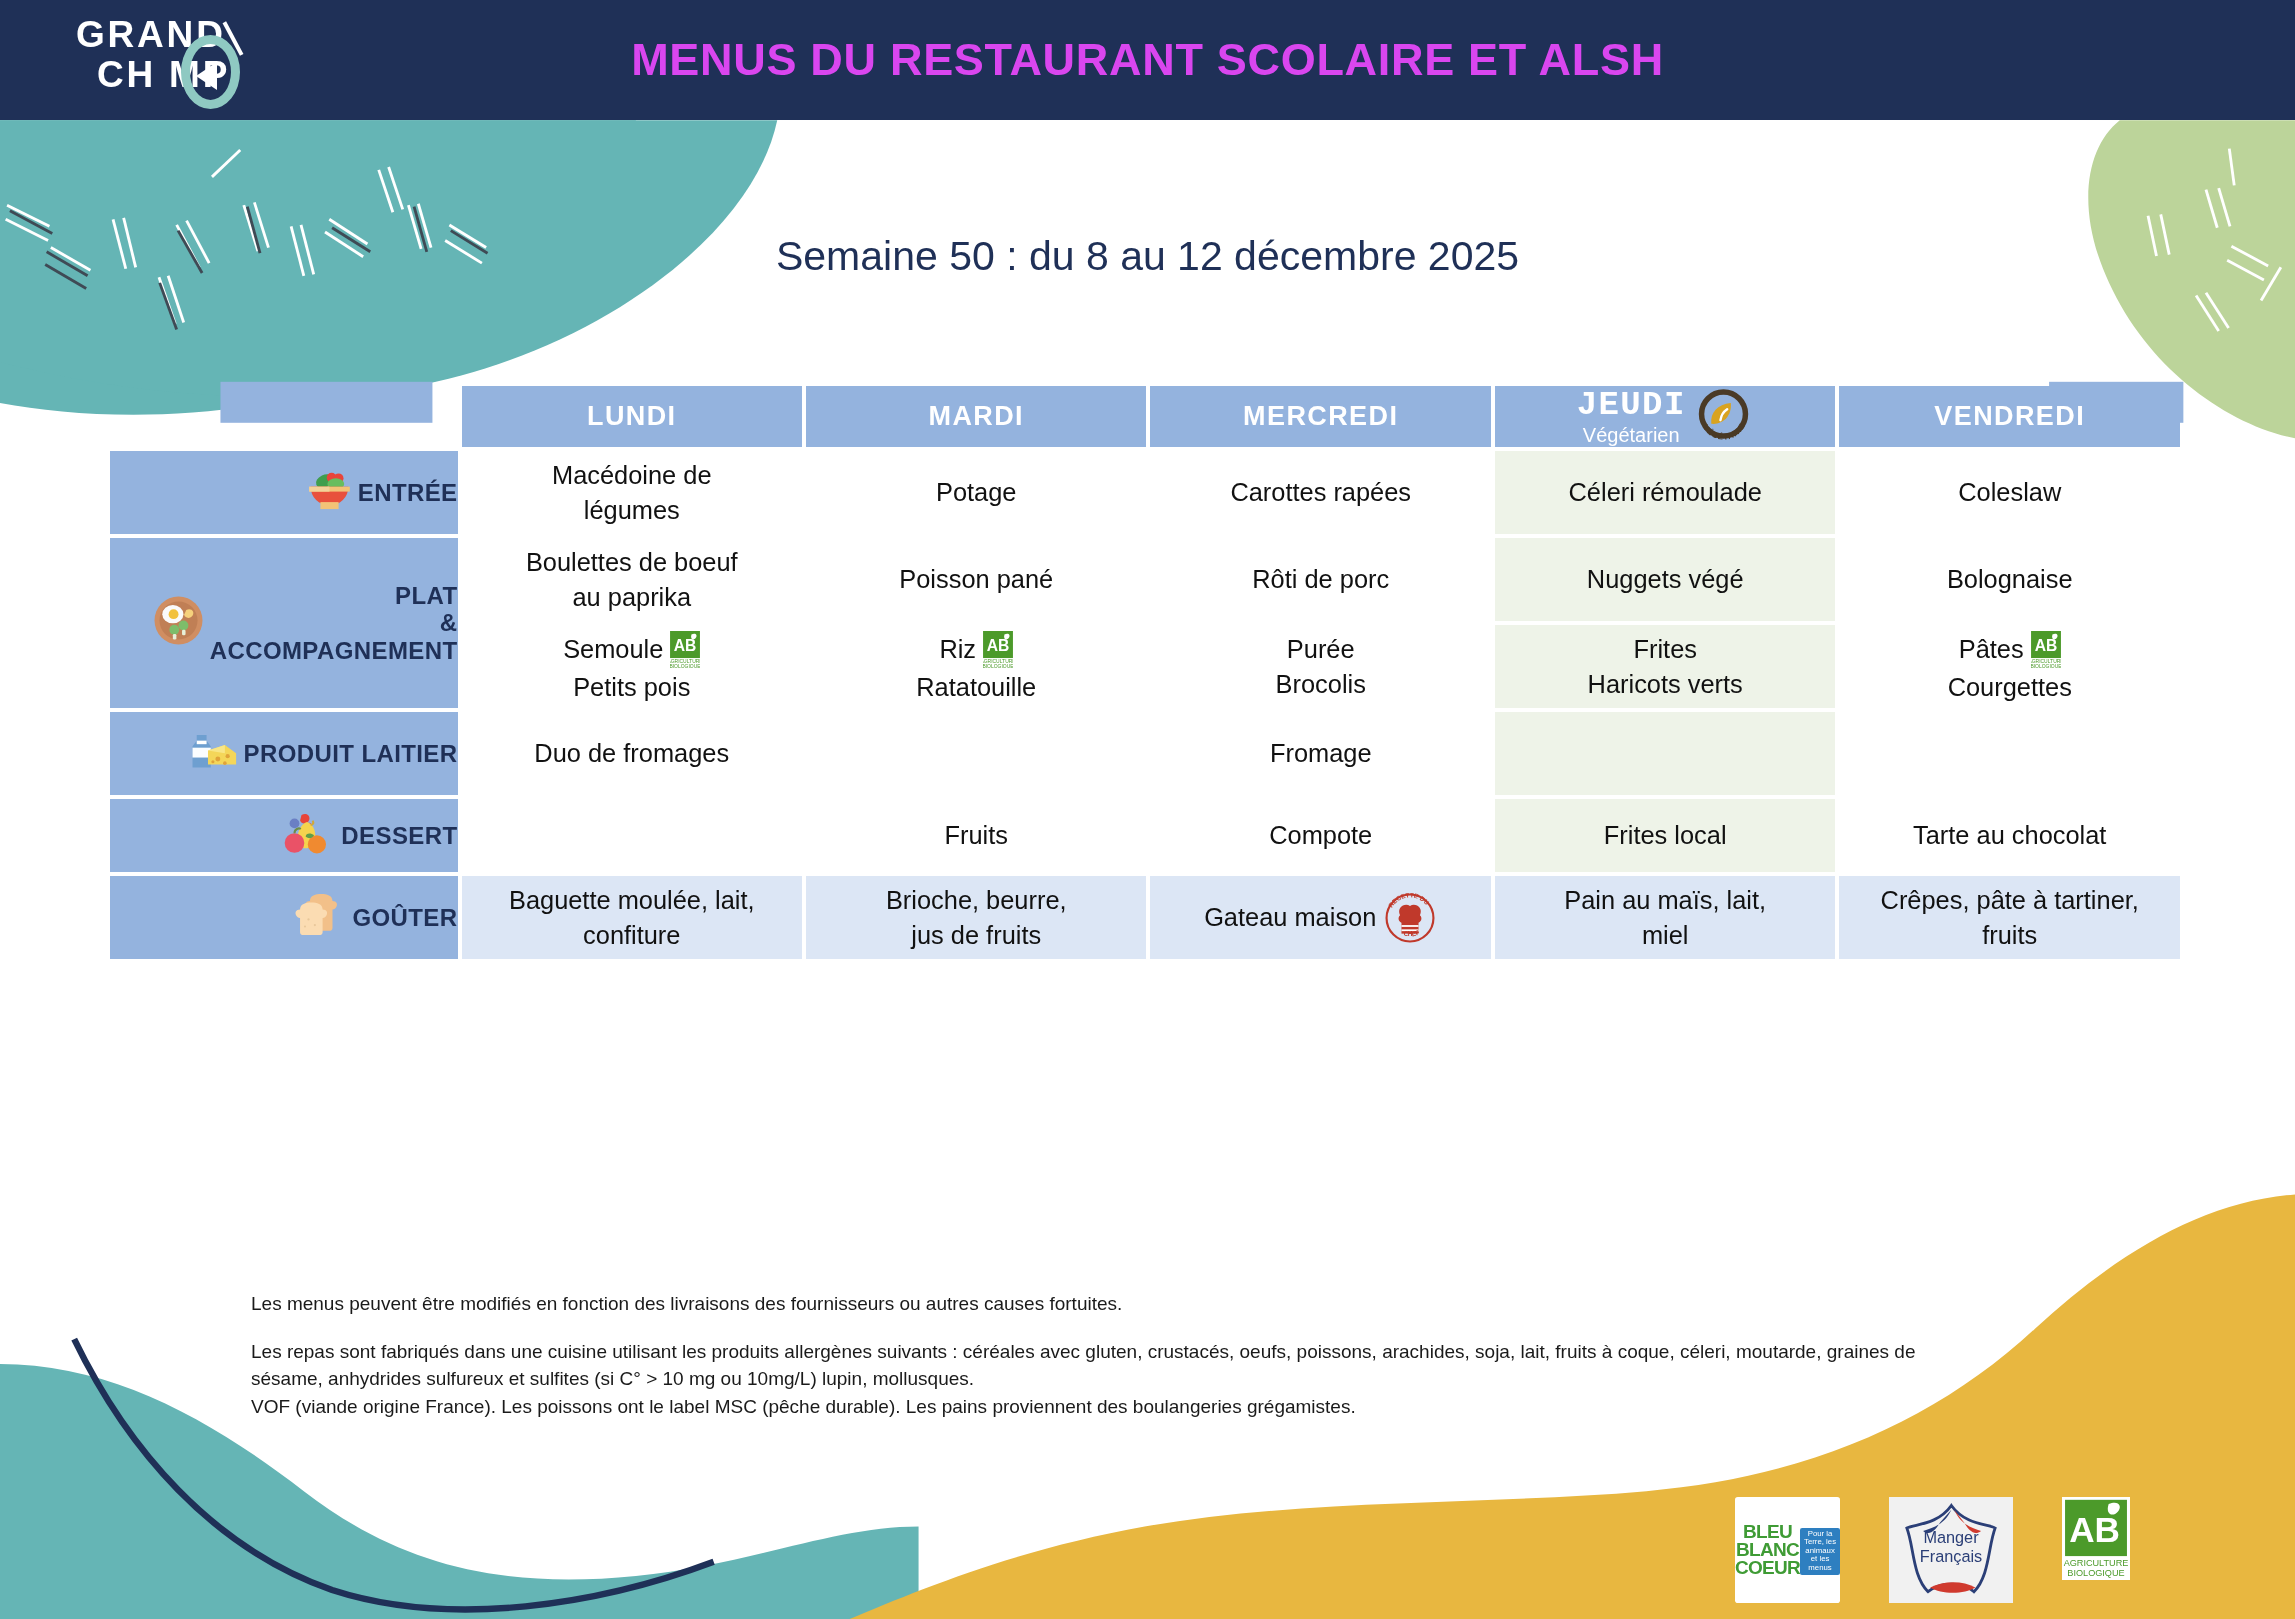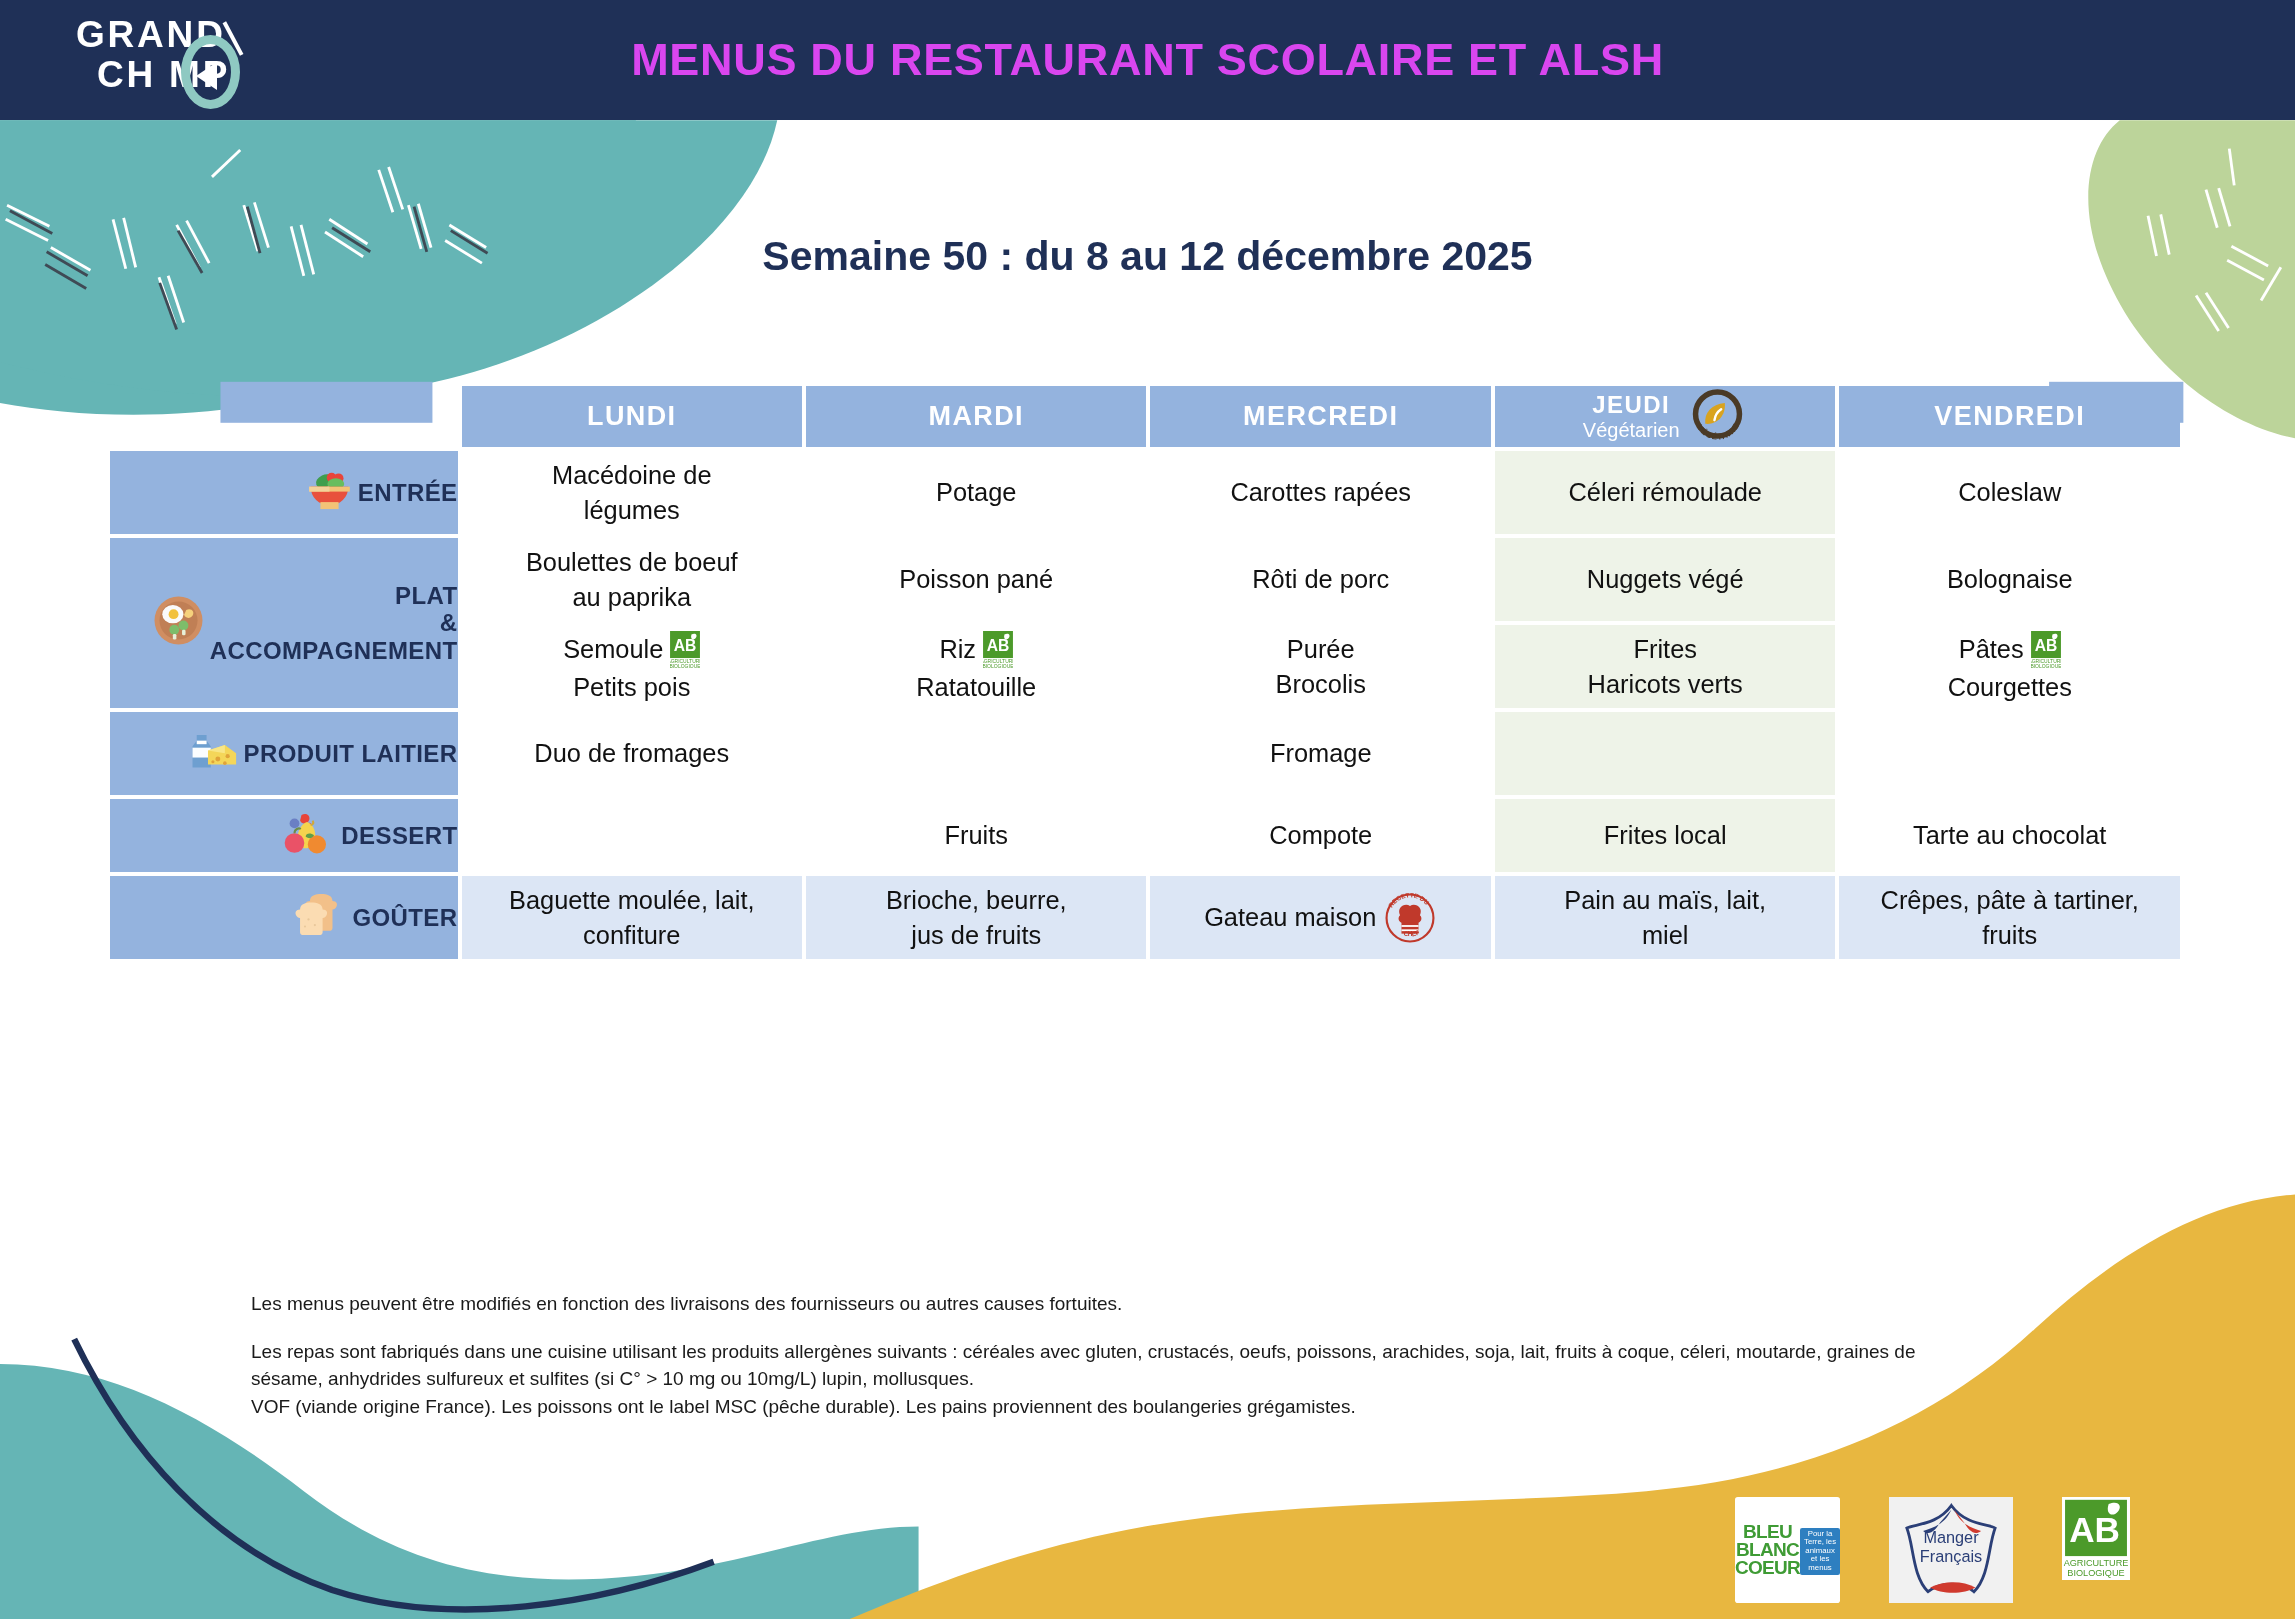--- a/index.html
+++ b/index.html
@@ -42,21 +42,21 @@
     border-bottom:14px solid transparent;border-right:21px solid #ffffff;
   }
   .logo-slash{
     position:absolute;left:189px;top:10px;width:4.2px;height:37px;
     background:#ffffff;transform:rotate(-28deg);
   }
 
   
   .week-title{
     position:absolute;left:0;top:233px;width:2295px;text-align:center;
-    color:#1f3057;font-size:41px;font-weight:bold;z-index:6;
+    color:#1f3057;font-size:41px;font-weight:normal;z-index:6;
     font-family:"Liberation Sans", sans-serif;
   }
 
   
   .table-area{position:absolute;left:106px;top:382px;width:2078px;z-index:6;}
   table.menu{border-collapse:separate;border-spacing:4.2px;width:2078px;table-layout:fixed;}
   table.menu td,table.menu th{padding:0;vertical-align:middle;}
 
   col.c-label{width:346px;}
   col.c-day{width:339px;}
@@ -64,21 +64,21 @@
   .dayhead{
     background:#94b3de;color:#ffffff;
     height:61px;text-align:center;
     font-size:27px;font-weight:bold;letter-spacing:1.4px;
     font-family:"Liberation Sans", sans-serif;
   }
   .blank-corner{background:transparent;}
   .jeudi-head{position:relative;}
   .jeudi-inner{display:flex;align-items:center;justify-content:center;gap:7px;}
   .jeudi-txt{display:flex;flex-direction:column;align-items:center;line-height:1.0;}
-  .jeudi-main{font-size:24px;font-weight:bold;letter-spacing:1.4px;}
+  .jeudi-main{font-size:34px;font-weight:bold;letter-spacing:1.4px;font-family:Liberation Mono, monospace;}
   .jeudi-sub{font-size:20px;font-weight:normal;letter-spacing:0;margin-top:2.8px;}
 
   .veg-badge{position:relative;width:61px;height:61px;flex:0 0 61px;}
 
   .rowlabel{
     background:#94b3de;color:#1f3057;
     font-size:24px;font-weight:bold;letter-spacing:0.4px;
     text-align:right;padding-right:15.5px;
     font-family:"Liberation Sans", sans-serif;
     position:relative;

